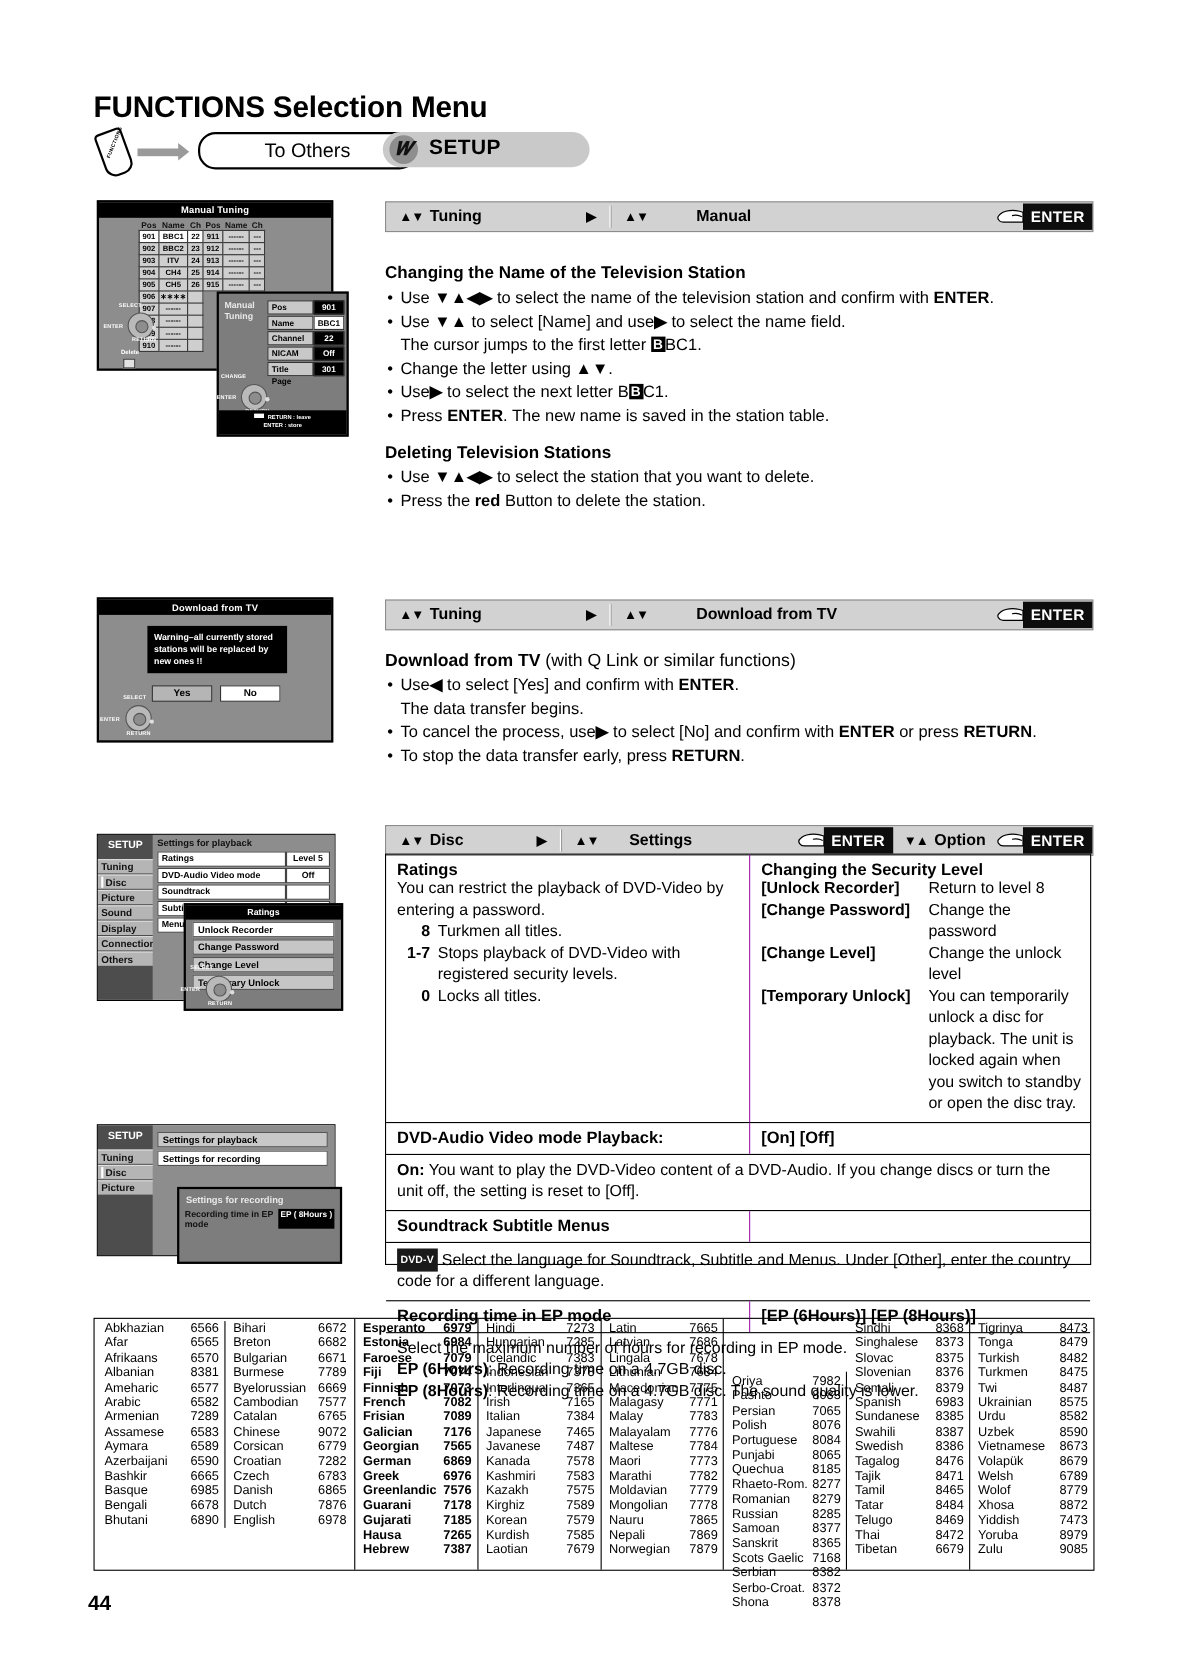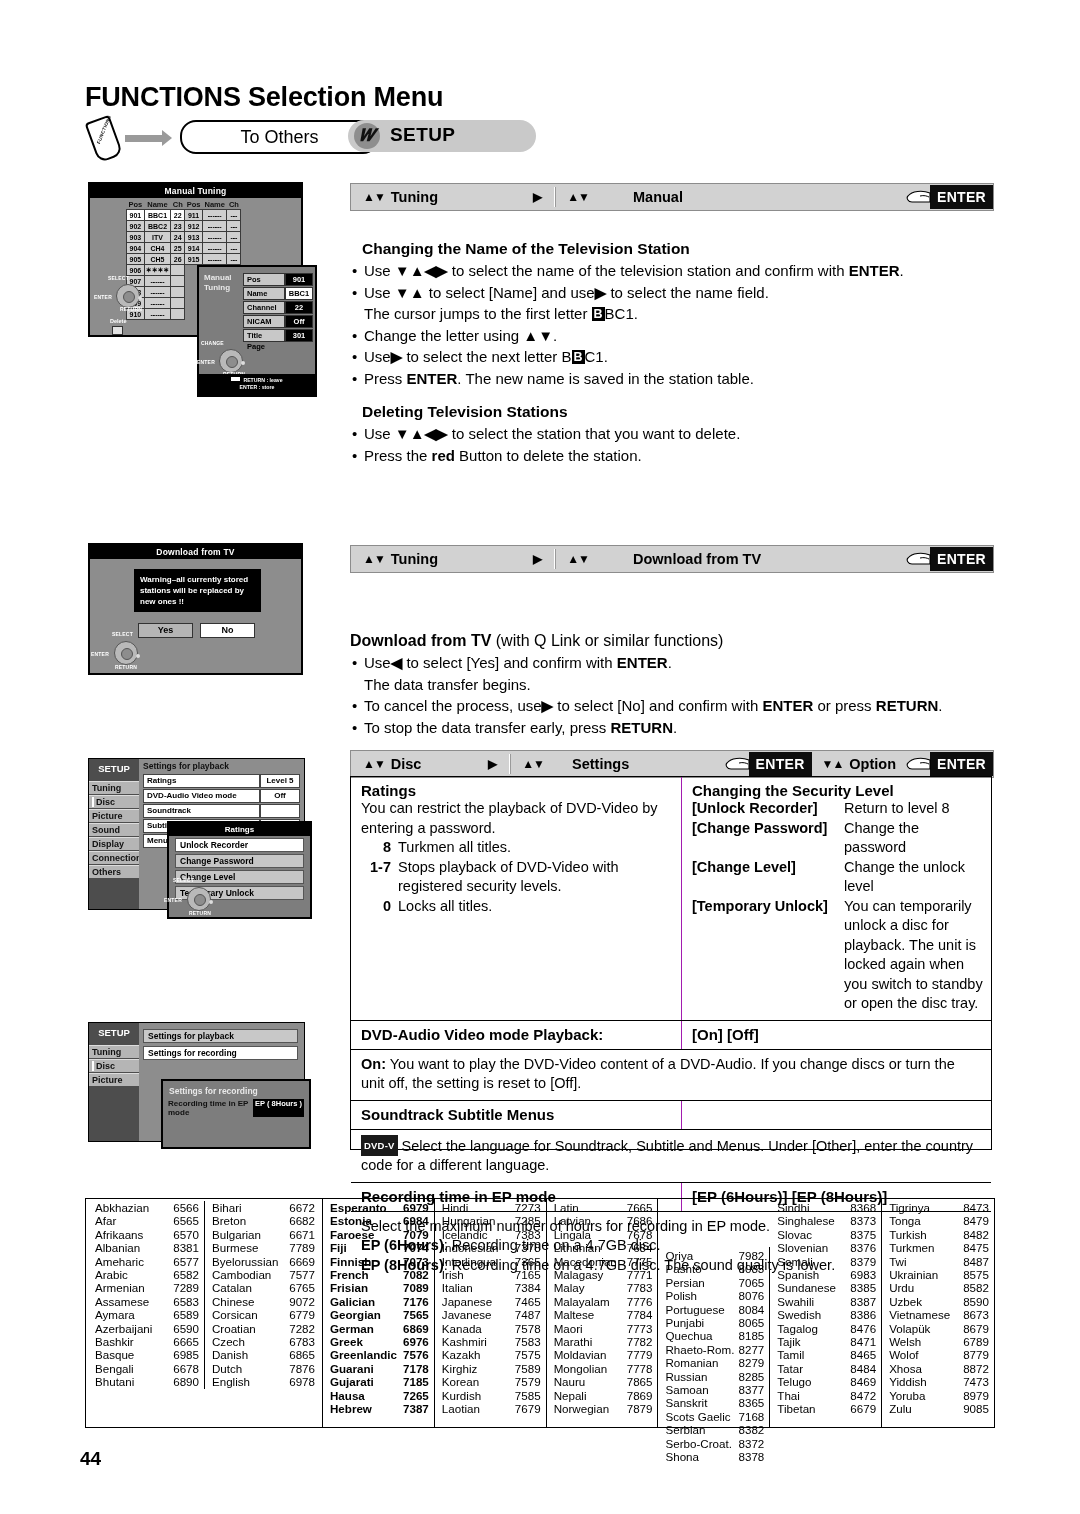--- a/index.html
+++ b/index.html
@@ -36,21 +36,21 @@
   .navbar .sep{width:1px;height:20px;background:#fff;box-shadow:1px 0 0 #9a9a9a;}
   .navbar .ar{padding:0 6px 0 12px;letter-spacing:-1px;font-size:12px;}
   .navbar .lb{padding-right:10px;}
   .navbar .tri{padding:0 12px;font-size:12px;}
   .enterbox{background:#0d0d0d;color:#fff;font-size:14px;font-weight:bold;padding:4px 7px 4px 7px;
        letter-spacing:.3px;}
   .hand{position:relative;width:26px;height:14px;margin-right:-2px;}
   .hand svg{position:absolute;left:0;top:0;}
 
   
-  h3.sec{font-size:15.5px;font-weight:bold;margin:0 0 3px 12px;}
+  h3.sec{font-size:15.5px;font-weight:bold;margin:0 0 3px 0;}
   ul.bul{margin:0;padding:0;list-style:none;}
   ul.bul li{font-size:15px;line-height:20.5px;padding-left:14px;position:relative;margin-bottom:1px;}
   ul.bul li.b::before{content:"\2022";position:absolute;left:2px;top:0;}
   ul.bul li.cont{padding-left:14px;}
   b{font-weight:bold;}
   .kbd{display:inline-block;background:#000;color:#fff;font-weight:bold;font-size:12.5px;
        width:13px;height:14px;line-height:14px;text-align:center;vertical-align:1px;}
 
   
   .osd{position:absolute;background:#8d8d8d;border:2px solid #000;box-sizing:border-box;}
@@ -381,21 +381,21 @@
     <div class="hand">
       <svg width="26" height="15" viewBox="0 0 26 15">
           <path d="M24 3 C16 0 6 1 2 6 C0 8 2 12 6 12 L24 12 Z" fill="#fff" stroke="#000" stroke-width="1.1"></path>
           <path d="M14 6 C18 5 21 6 23 7" fill="none" stroke="#000" stroke-width="1"></path>
         </svg>
     </div>
     <span class="enterbox">ENTER</span>
   </div>
 
   <div style="position:absolute;left:350px;top:592px;width:648px;">
-    <div style="font-size:16px;margin-bottom:3px;margin-top:40px;">
+    <div style="font-size:16px;margin-bottom:3px;">
       <b>Download from TV</b>
       <span>(with Q Link or similar functions)</span>
     </div>
     <ul class="bul">
       <li class="b">
         <span>Use</span><b>◀</b>
         <span>to select [Yes] and confirm with</span>
         <b>ENTER</b>.
       </li>
       <li class="cont">The data transfer begins.</li>

